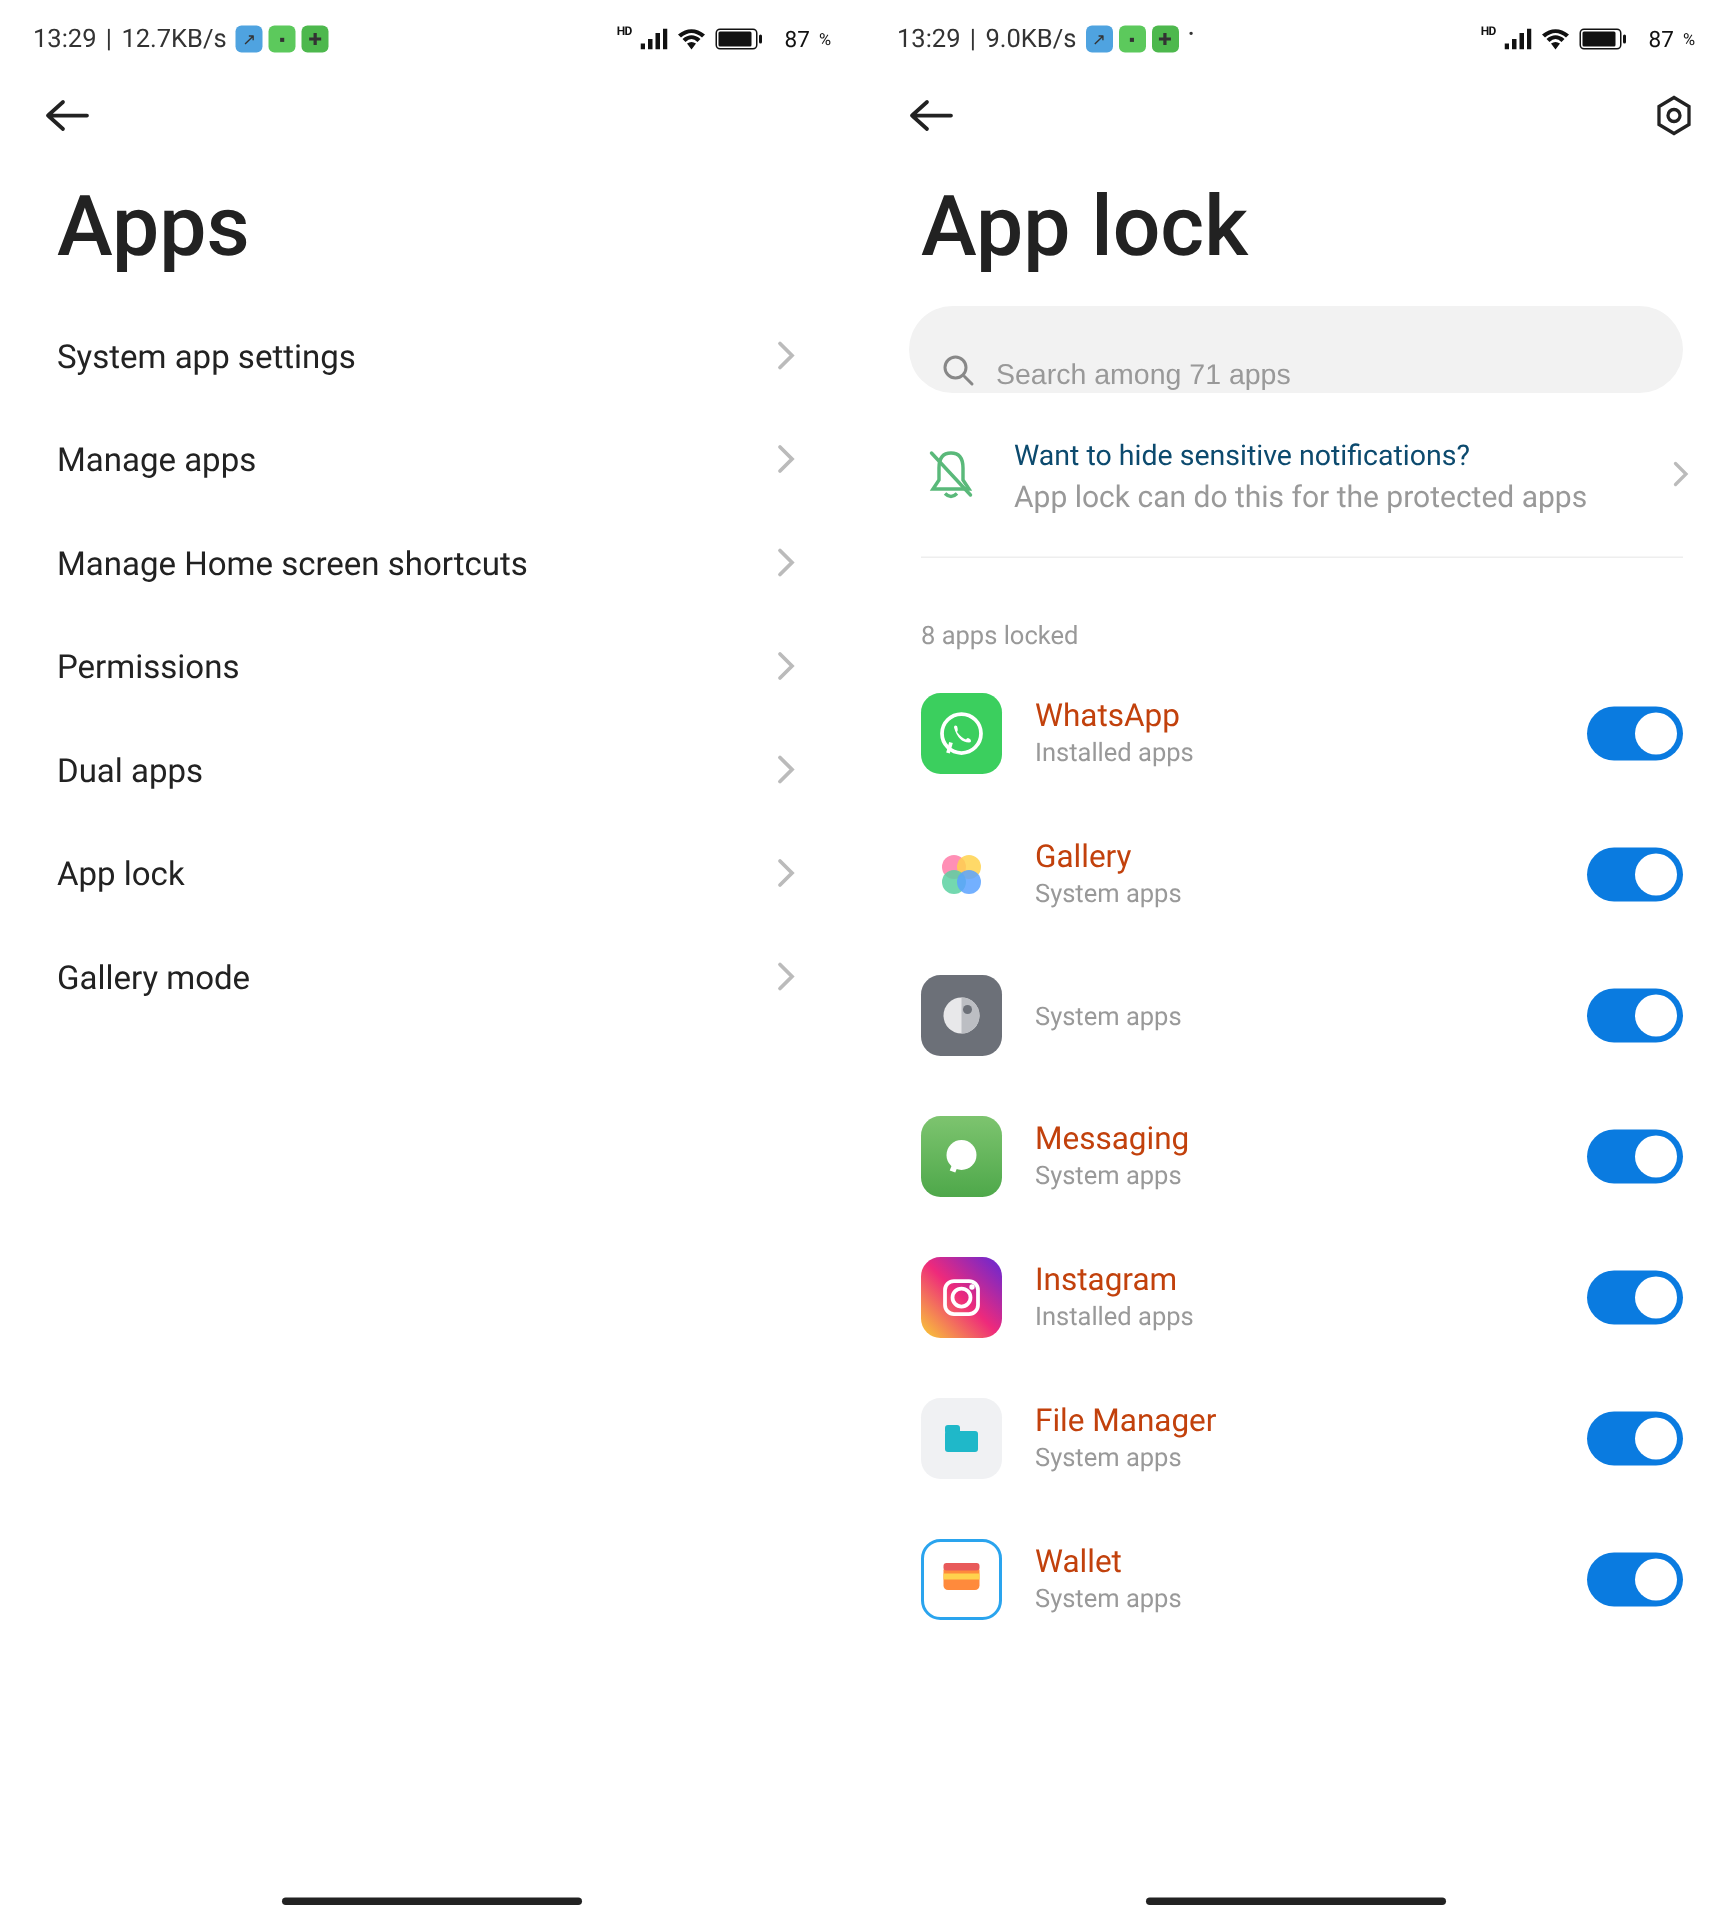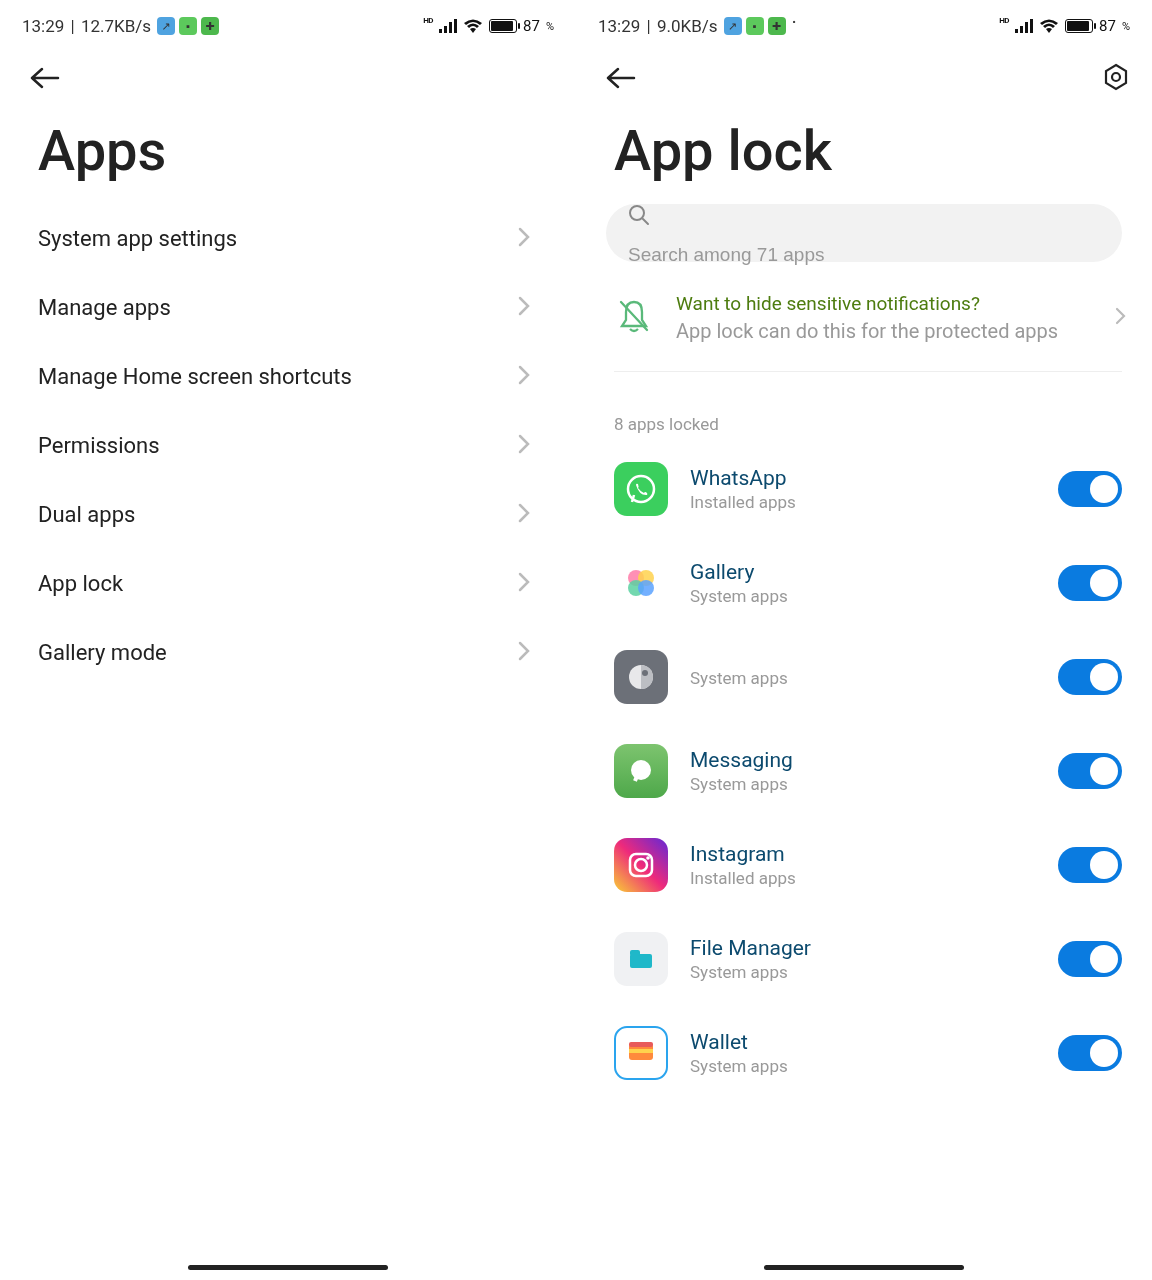--- a/index.html
+++ b/index.html
@@ -81,21 +81,21 @@
   }
   .battery-fill {
     position: absolute;
     left: 1px;
     top: 1px;
     bottom: 1px;
     width: 85%;
     background: #111;
     border-radius: 1px;
   }
-  .batt-text { font-size: 15px; }
+  .batt-text { font-size: 15px; margin-left: 12px; }
   .batt-pct { font-size: 11px; }
   .hd-label { font-size: 8px; font-weight: 700; letter-spacing: -0.5px; position: relative; top:-6px; }
   
   .header {
     display: flex;
     align-items: center;
     padding: 8px 22px 4px 30px;
     height: 58px;
   }
   .back-arrow {
@@ -132,24 +132,23 @@
   .chevron {
     color: #bbb;
   }
   
   .search-bar {
     margin: 0 30px;
     background: #f2f2f2;
     border-radius: 30px;
     height: 58px;
     display: flex;
-    align-items: flex-start;
+    align-items: flex-end;
     padding: 0 22px;
     gap: 14px;
-    flex-direction: column;
   }
   .search-bar input {
     border: none;
     background: transparent;
     font-size: 19px;
     color: #555;
     width: 100%;
     outline: none;
   }
   .search-bar input::placeholder { color: #999; }
@@ -161,21 +160,21 @@
     gap: 22px;
     cursor: pointer;
   }
   .notice .bell-icon {
     color: #5ab97a;
     flex-shrink: 0;
   }
   .notice .notice-text { flex: 1; }
   .notice .notice-title {
     font-size: 19px;
-    color: #4d7c0f;
+    color: #0c4a6e;
     font-weight: 400;
   }
   .notice .notice-sub {
     font-size: 20px;
     color: #999;
     margin-top: 4px;
   }
   .thin-divider {
     height: 1px;
     background: #eee;
@@ -196,21 +195,21 @@
   .app-icon {
     width: 54px;
     height: 54px;
     border-radius: 13px;
     display: flex;
     align-items: center;
     justify-content: center;
     flex-shrink: 0;
   }
   .app-info { flex: 1; }
-  .app-name { font-size: 21px; color: #0c4a6e; }
+  .app-name { font-size: 21px; color: #c2410c; }
   .app-sub { font-size: 17px; color: #999; margin-top: 2px; }
   .toggle {
     width: 64px;
     height: 36px;
     border-radius: 20px;
     background: #0a7be0;
     position: relative;
     cursor: pointer;
   }
   .toggle::after {

